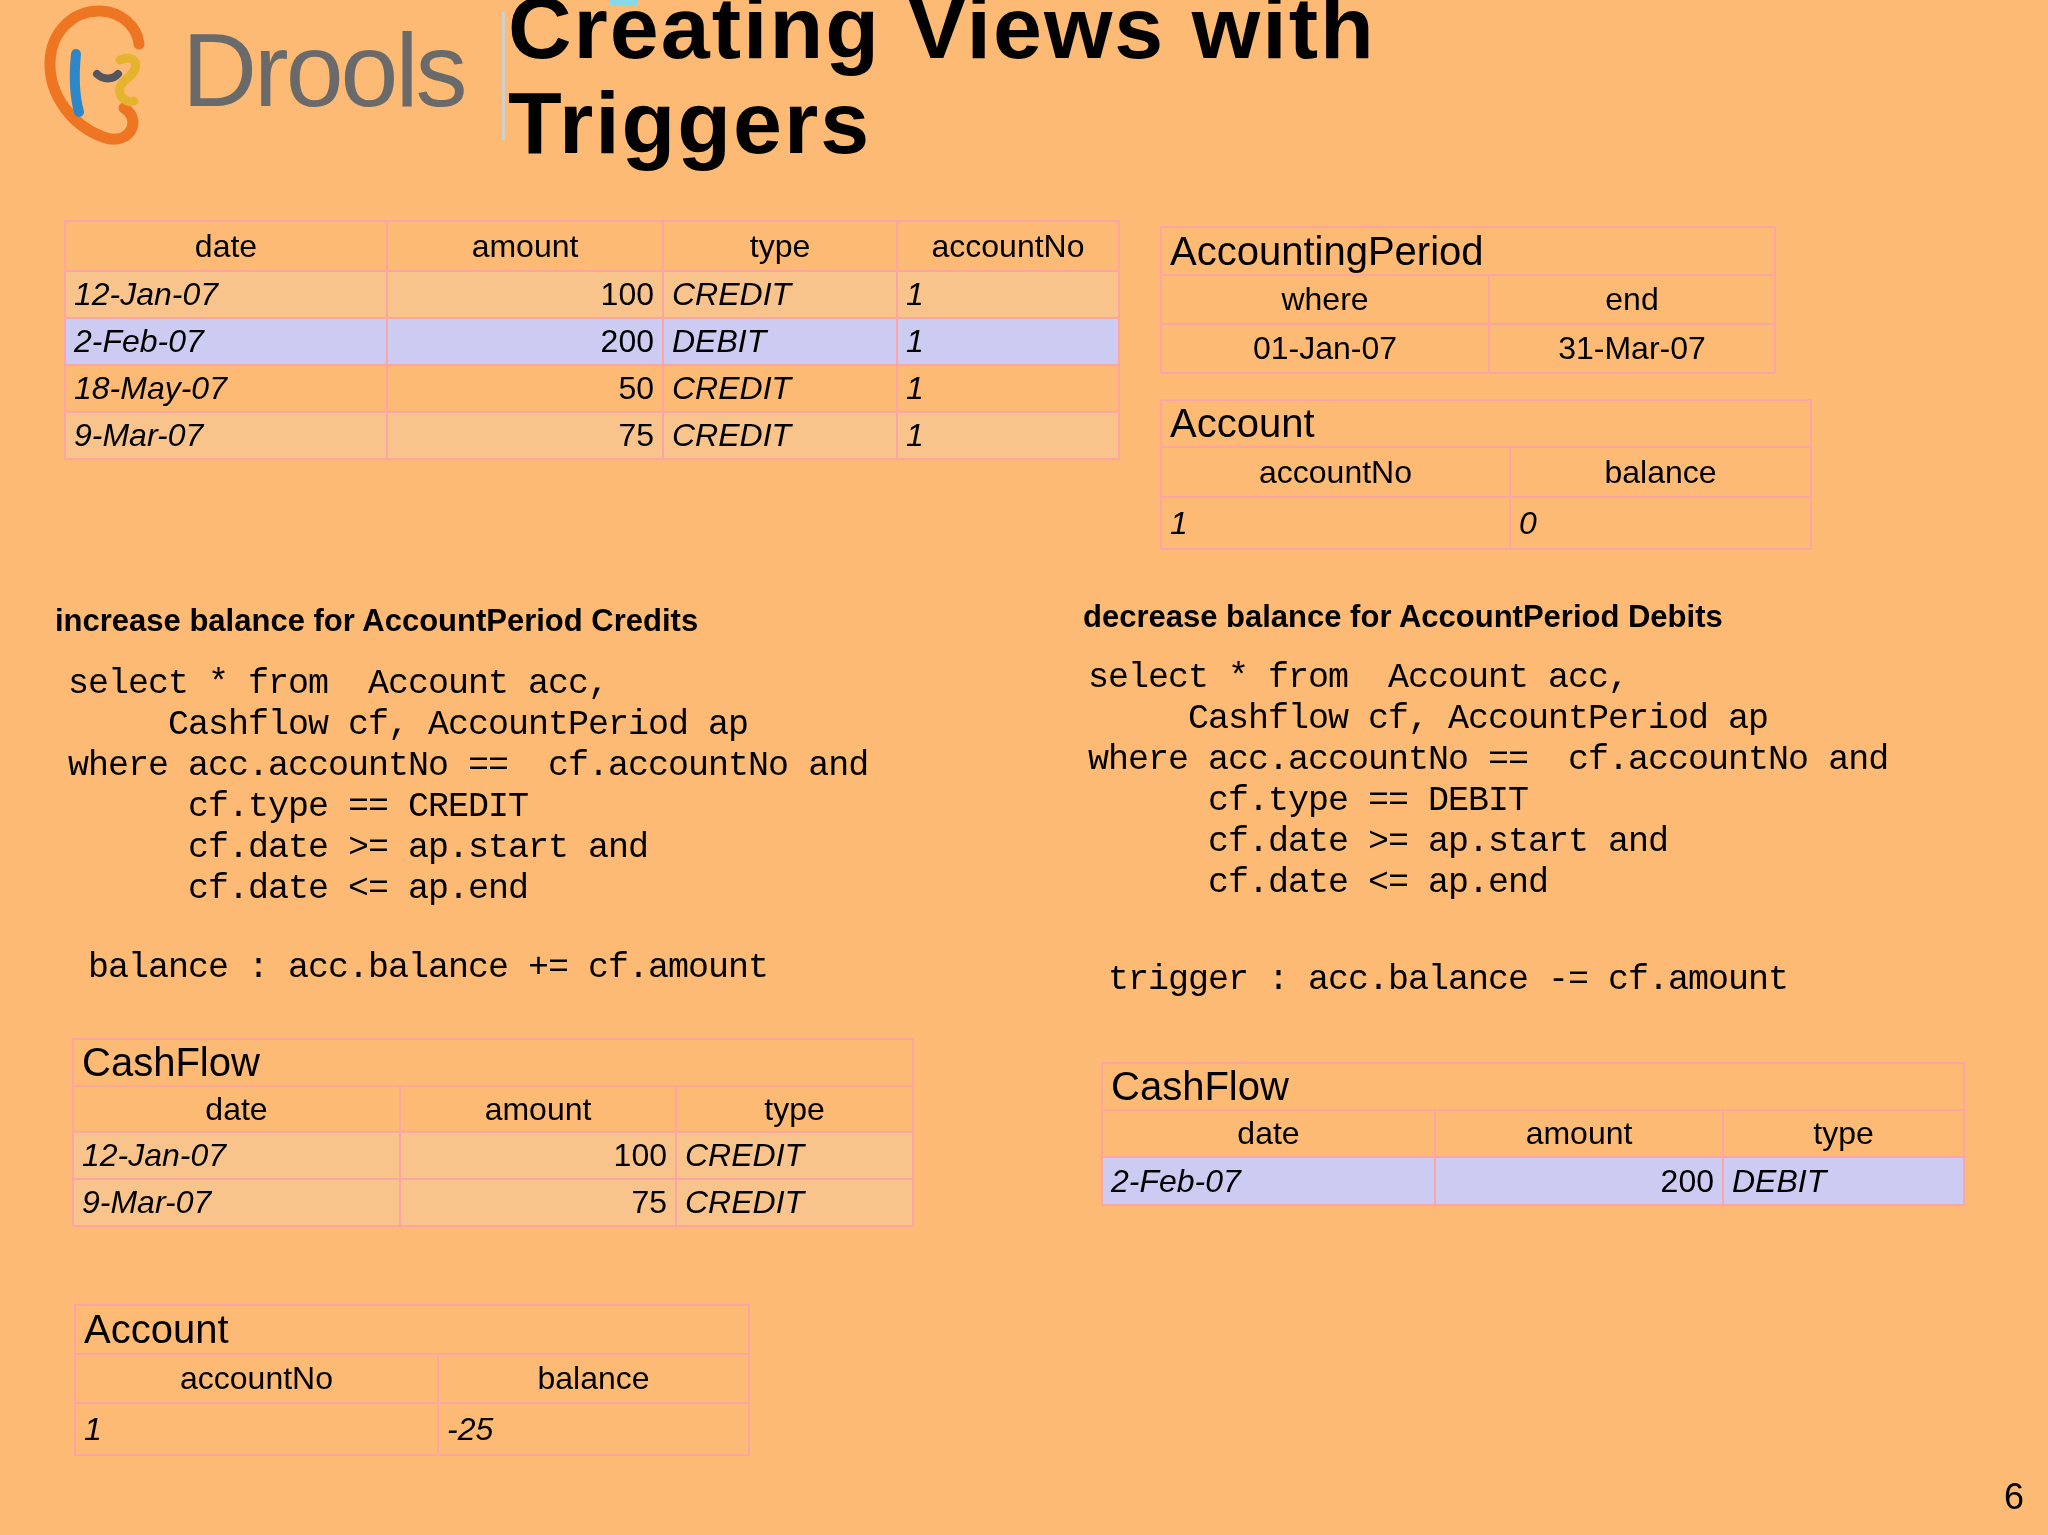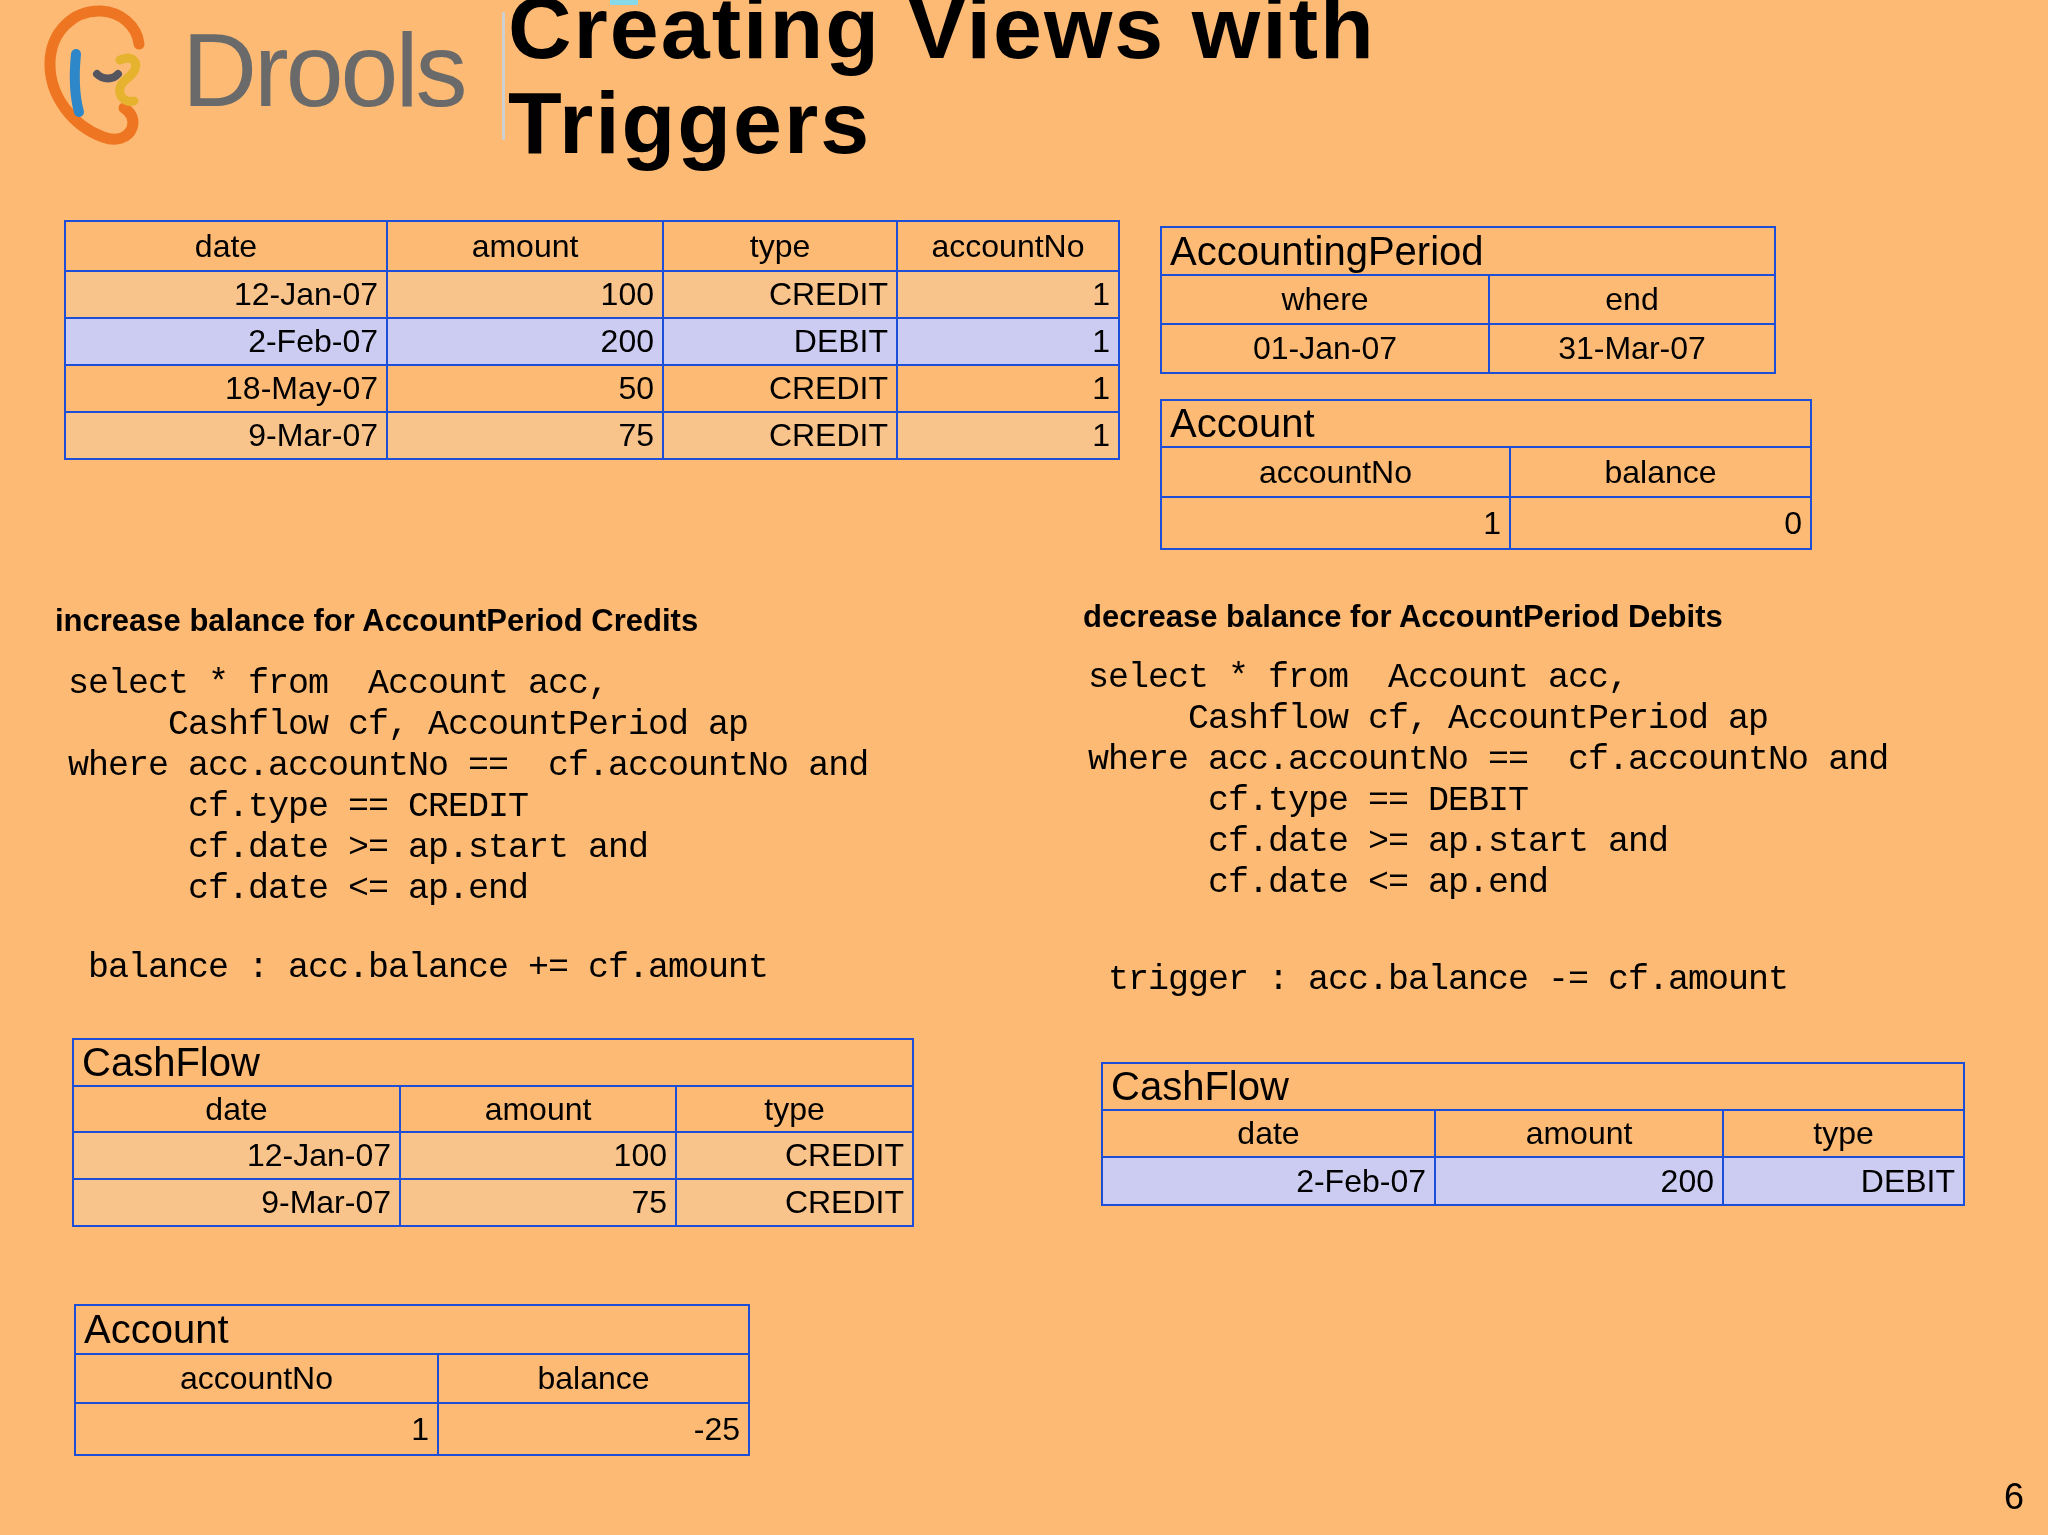--- a/index.html
+++ b/index.html
@@ -14,23 +14,23 @@
     color:#6a6a6a;letter-spacing:-3px;font-weight:400;
   }
   .logo-sep{position:absolute;left:502px;top:12px;width:3px;height:128px;background:#cfcfcf;}
   .top-artifact{position:absolute;left:610px;top:0;width:28px;height:5px;background:#86d9e9;}
   .slide-title{
     position:absolute;left:508px;top:-20px;font-size:88px;line-height:95px;
     font-weight:bold;letter-spacing:2px;white-space:nowrap;
   }
   
   table.tbl{position:absolute;border-collapse:collapse;table-layout:fixed;font-size:32px;}
-  table.tbl td{border:2px solid #1d4ed8;padding:0 8px;white-space:nowrap;overflow:hidden;vertical-align:middle;}
+  table.tbl td{border:2px solid #fca5a5;padding:0 8px;white-space:nowrap;overflow:hidden;vertical-align:middle;}
   td.c{text-align:center;}
-  td.l{text-align:right;}
+  td.l{text-align:left;font-style:italic;}
   td.r{text-align:right;padding-right:4px;}
   td.title-cell{text-align:left;font-size:40px;}
   tr.bg-credit td{background:#F9C48C;}
   tr.bg-debit td{background:#CCCCF2;}
   
   .sec-heading{position:absolute;font-size:31px;font-weight:bold;white-space:nowrap;margin-top:27px;}
   
   pre.code{
     position:absolute;margin:0;font-family:"Liberation Mono",monospace;
     font-size:35px;line-height:41px;letter-spacing:-1px;color:#000;

